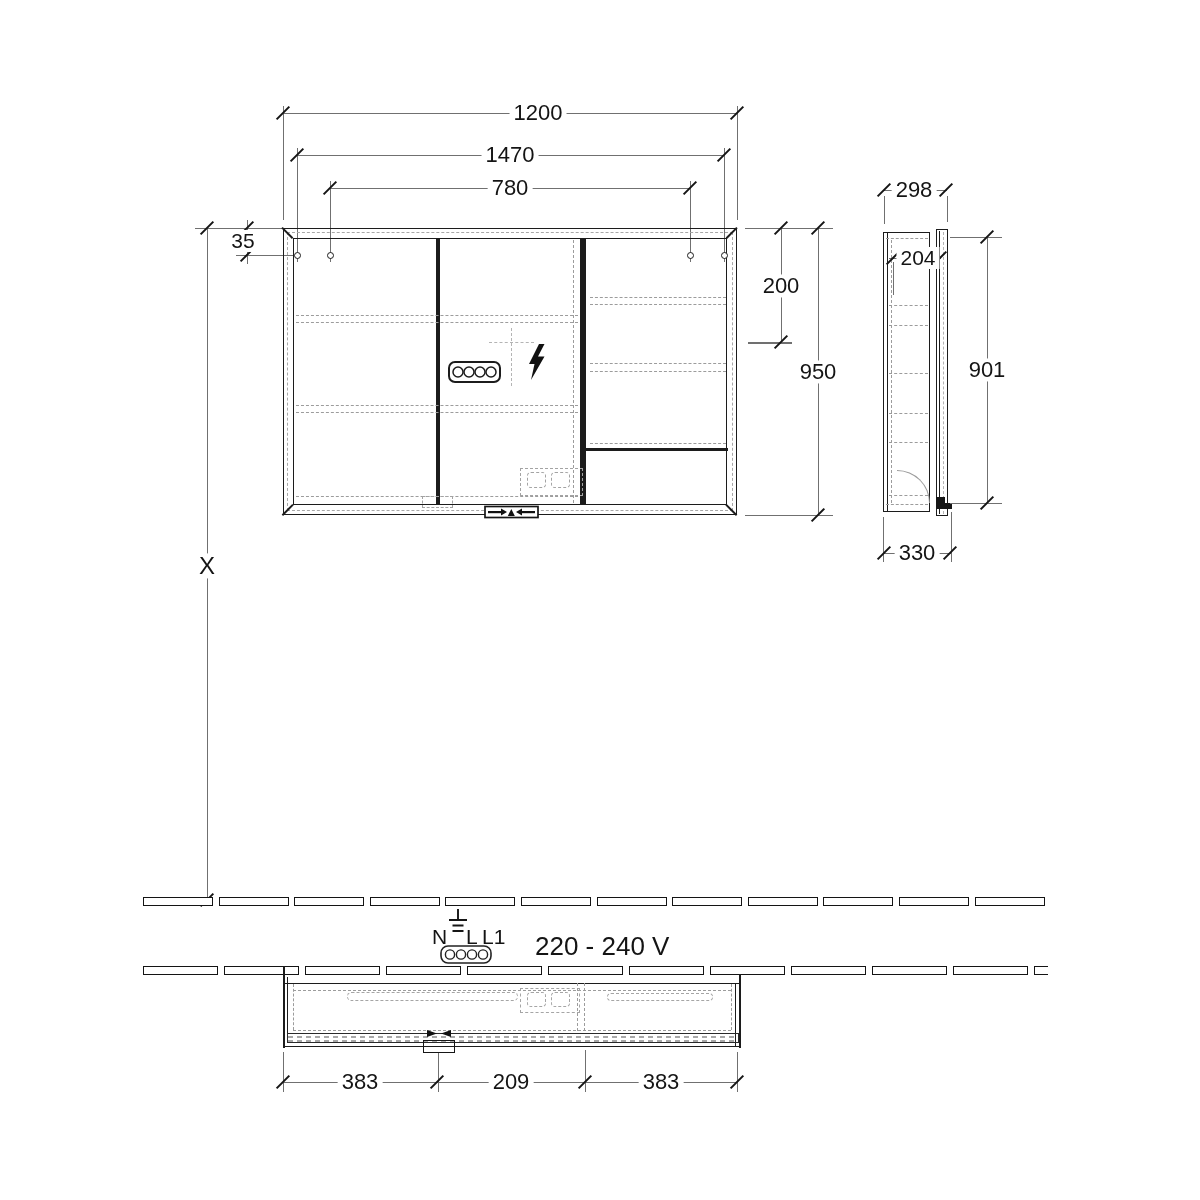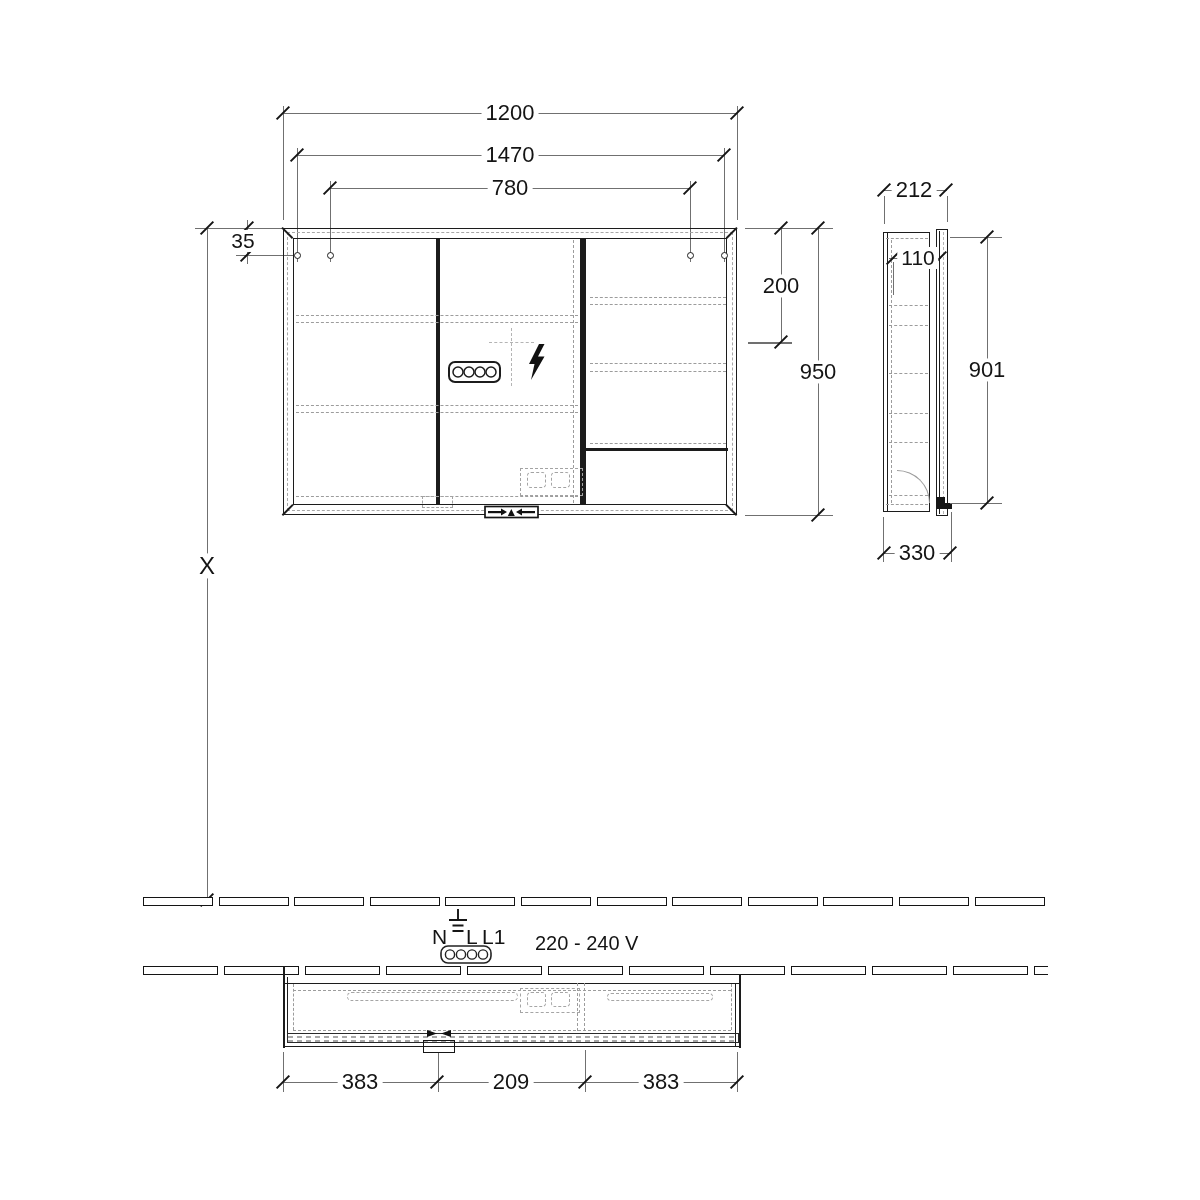--- a/index.html
+++ b/index.html
@@ -36,21 +36,21 @@
   <div class="lg" style="left:283px;top:106px;width:1px;height:114px"></div>
   <div class="lg" style="left:737px;top:106px;width:1px;height:114px"></div>
   <div class="lg" style="left:297px;top:148px;width:1px;height:114px"></div>
   <div class="lg" style="left:724px;top:148px;width:1px;height:114px"></div>
   <div class="lg" style="left:330px;top:181px;width:1px;height:81px"></div>
   <div class="lg" style="left:690px;top:181px;width:1px;height:81px"></div>
 
   <div class="lg" style="left:283px;top:113px;width:454px;height:1.2px"></div>
   <div class="tick" style="left:274px;top:112px"></div>
   <div class="tick" style="left:728px;top:112px"></div>
-  <div class="lbl" style="left:510px;top:113px">1200</div>
+  <div class="lbl" style="left:538px;top:113px">1200</div>
 
   <div class="lg" style="left:297px;top:155px;width:427px;height:1.2px"></div>
   <div class="tick" style="left:288px;top:154px"></div>
   <div class="tick" style="left:715px;top:154px"></div>
   <div class="lbl" style="left:510px;top:155px">1470</div>
 
   <div class="lg" style="left:330px;top:188px;width:360px;height:1.2px"></div>
   <div class="tick" style="left:321px;top:187px"></div>
   <div class="tick" style="left:681px;top:187px"></div>
   <div class="lbl" style="left:510px;top:188px">780</div>
@@ -156,27 +156,27 @@
   <div class="dv2" style="left:943px;top:232px;height:282px"></div>
   <svg style="left:935px;top:494px" width="18" height="18" viewBox="0 0 18 18">
     <polygon points="1,3 10,3 10,9 17,9 17,15 1,15" fill="#161616"></polygon>
   </svg>
 
   <div class="lg" style="left:884px;top:196px;width:1px;height:28px"></div>
   <div class="lg" style="left:947px;top:196px;width:1px;height:26px"></div>
   <div class="lg" style="left:884px;top:190px;width:63px;height:1.2px"></div>
   <div class="tick" style="left:875px;top:189px"></div>
   <div class="tick" style="left:937px;top:189px"></div>
-  <div class="lbl" style="left:914px;top:190px">212</div>
+  <div class="lbl" style="left:914px;top:190px">298</div>
 
   <div class="lg" style="left:889px;top:258px;width:52px;height:1.2px"></div>
   <div class="lg" style="left:893px;top:262px;width:1px;height:33px"></div>
   <div class="tick" style="left:884px;top:257px"></div>
   <div class="tick" style="left:931px;top:257px"></div>
-  <div class="lbl" style="left:918px;top:258px;font-size:21px">110</div>
+  <div class="lbl" style="left:918px;top:258px;font-size:21px">204</div>
 
   <div class="lg" style="left:950px;top:237px;width:52px;height:1.2px"></div>
   <div class="lg" style="left:950px;top:503px;width:52px;height:1.2px"></div>
   <div class="lg" style="left:987px;top:237px;width:1.2px;height:266px"></div>
   <div class="tick" style="left:978px;top:236px"></div>
   <div class="tick" style="left:978px;top:502px"></div>
   <div class="lbl" style="left:987px;top:370px">901</div>
 
   <div class="lg" style="left:883px;top:517px;width:1px;height:45px"></div>
   <div class="lg" style="left:951px;top:512px;width:1px;height:50px"></div>
@@ -220,21 +220,21 @@
   </svg>
   <div class="etxt" style="left:466px;top:926px">L</div>
   <div class="etxt" style="left:482px;top:926px">L1</div>
   <svg style="left:440px;top:945px" width="52" height="19" viewBox="0 0 52 19">
     <rect x="1" y="1" width="50" height="17" rx="7" fill="#fff" stroke="#222" stroke-width="1.6"></rect>
     <circle cx="10" cy="9.5" r="4.6" fill="none" stroke="#222" stroke-width="1.4"></circle>
     <circle cx="21" cy="9.5" r="4.6" fill="none" stroke="#222" stroke-width="1.4"></circle>
     <circle cx="32" cy="9.5" r="4.6" fill="none" stroke="#222" stroke-width="1.4"></circle>
     <circle cx="43" cy="9.5" r="4.6" fill="none" stroke="#222" stroke-width="1.4"></circle>
   </svg>
-  <div class="etxt" style="left:535px;top:933px;font-size:20px">220 - 240 V</div>
+  <div class="etxt" style="left:535px;top:933px;font-size:26px">220 - 240 V</div>
 
   <div class="l" style="left:283px;top:966px;width:2px;height:82px"></div>
   <div class="l" style="left:287px;top:977px;width:1.2px;height:66px"></div>
   <div class="l" style="left:283px;top:983px;width:457px;height:1.2px"></div>
   <div class="l" style="left:735px;top:983px;width:1.2px;height:64px"></div>
   <div class="l" style="left:739px;top:974px;width:2px;height:74px"></div>
   <div class="dh" style="left:293px;top:990px;width:438px"></div>
   <div class="dv" style="left:293px;top:984px;height:46px"></div>
   <div class="dv" style="left:731px;top:984px;height:46px"></div>
   <div class="dh" style="left:293px;top:1030px;width:438px"></div>

